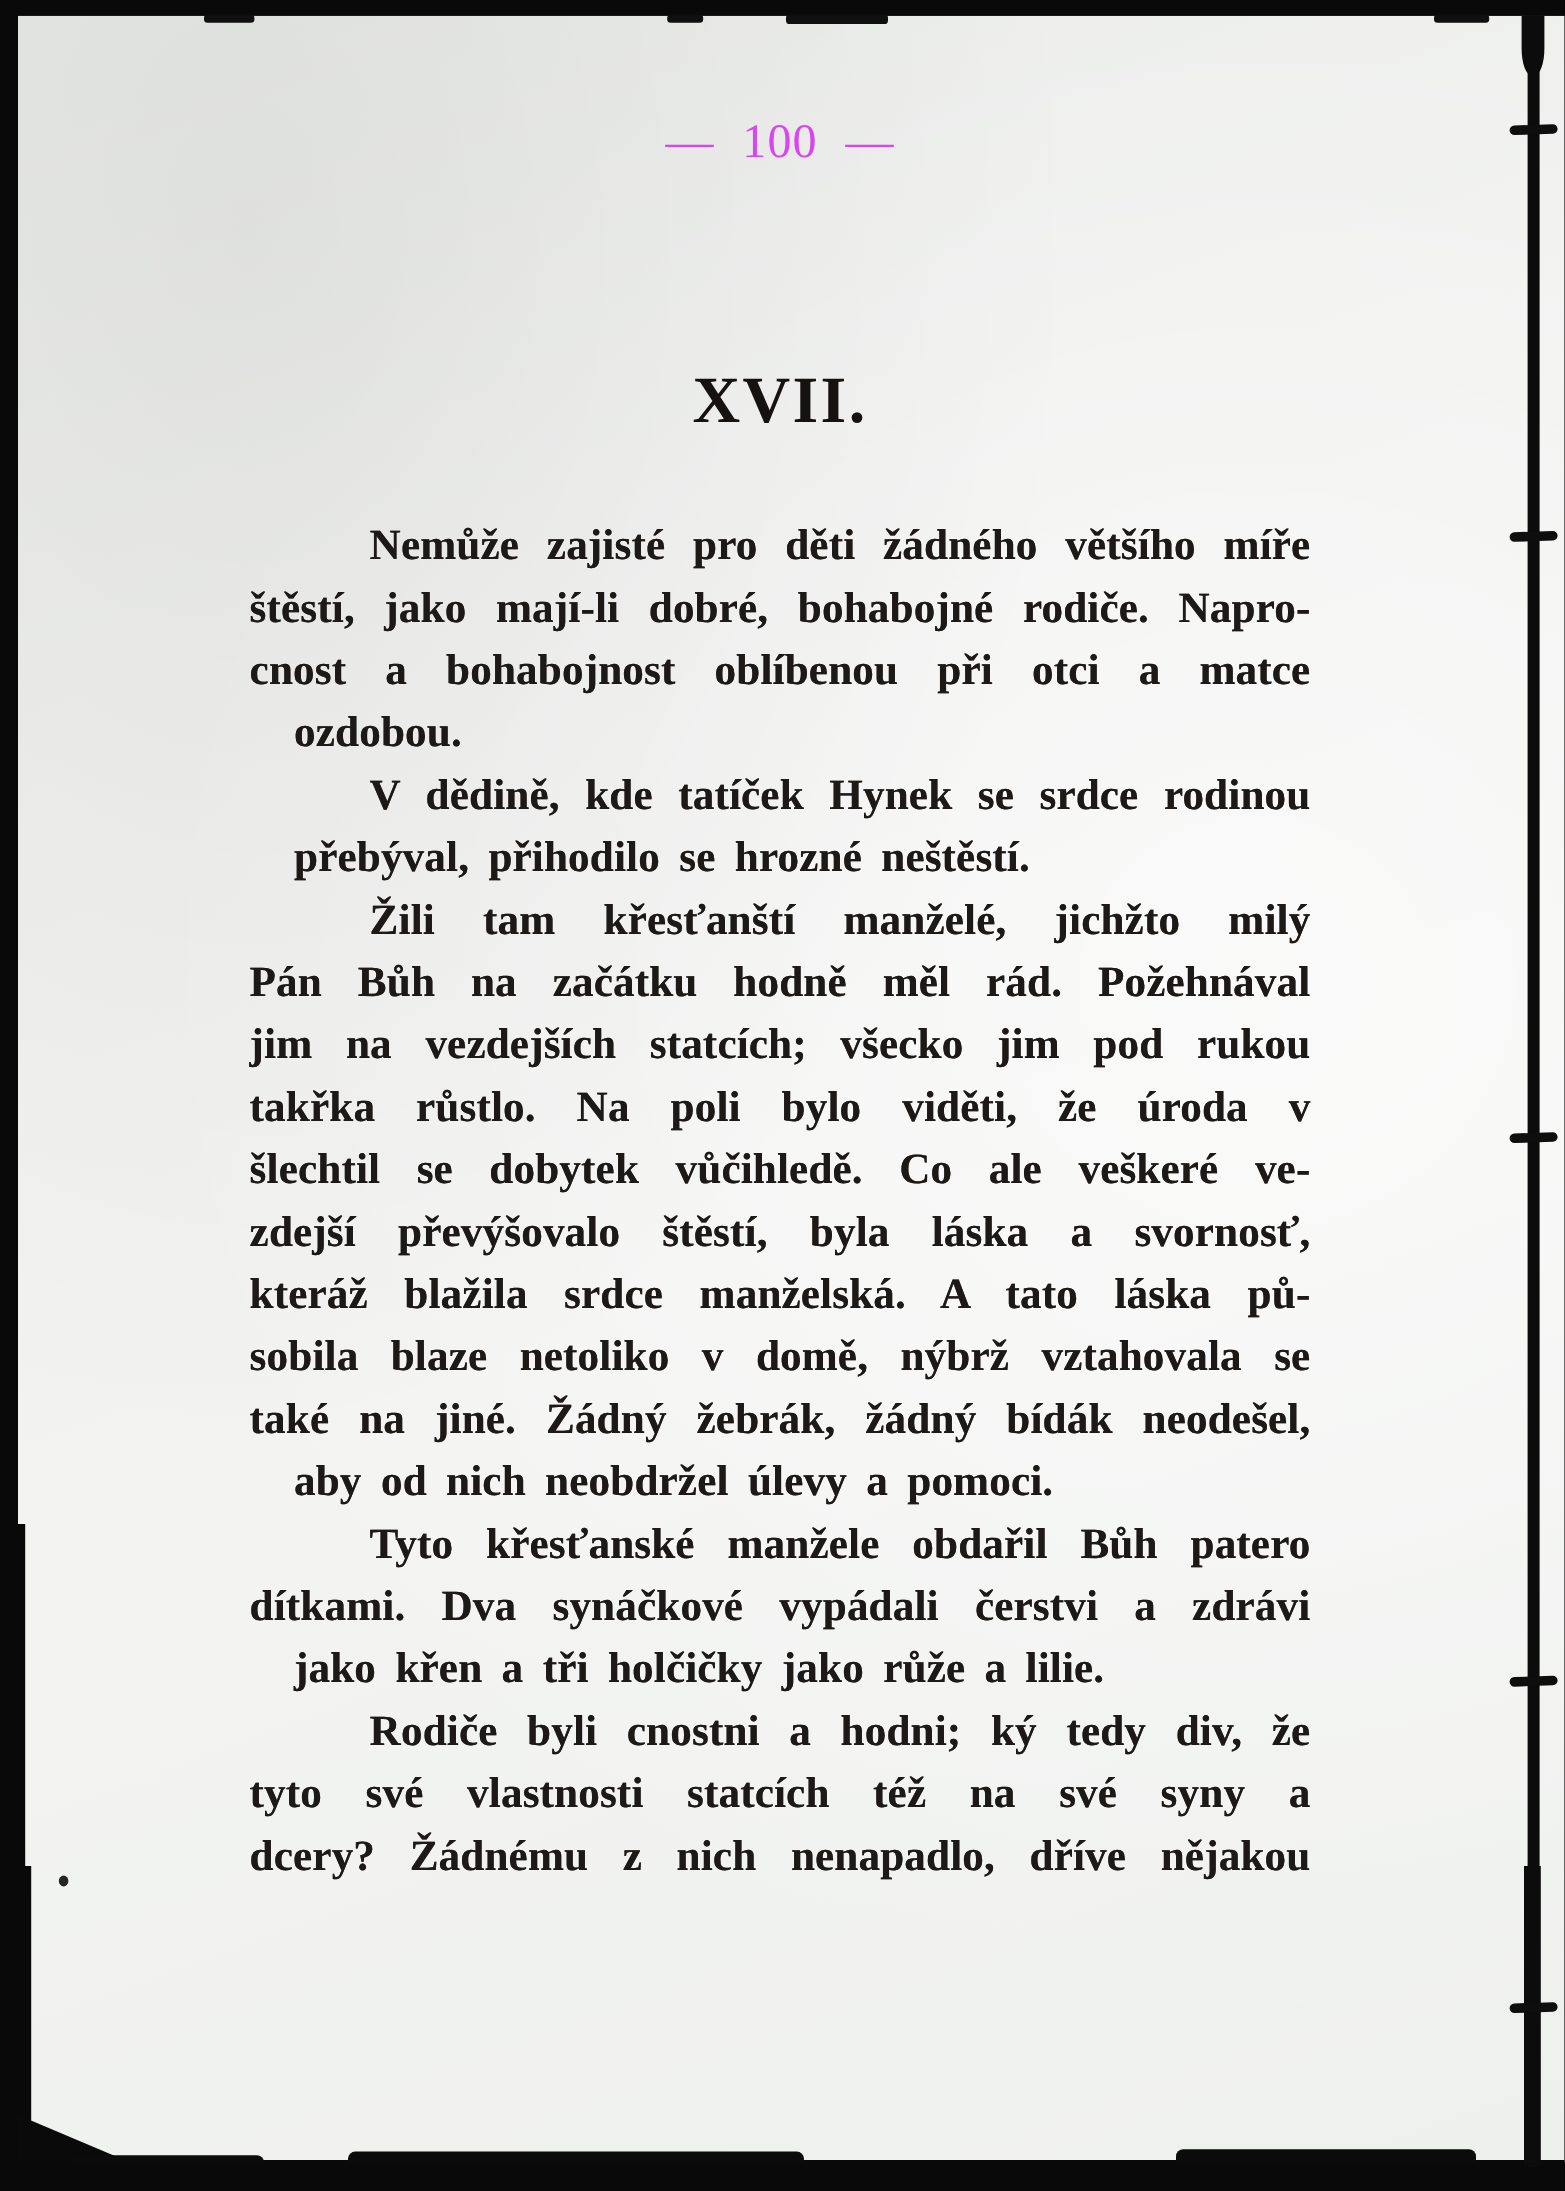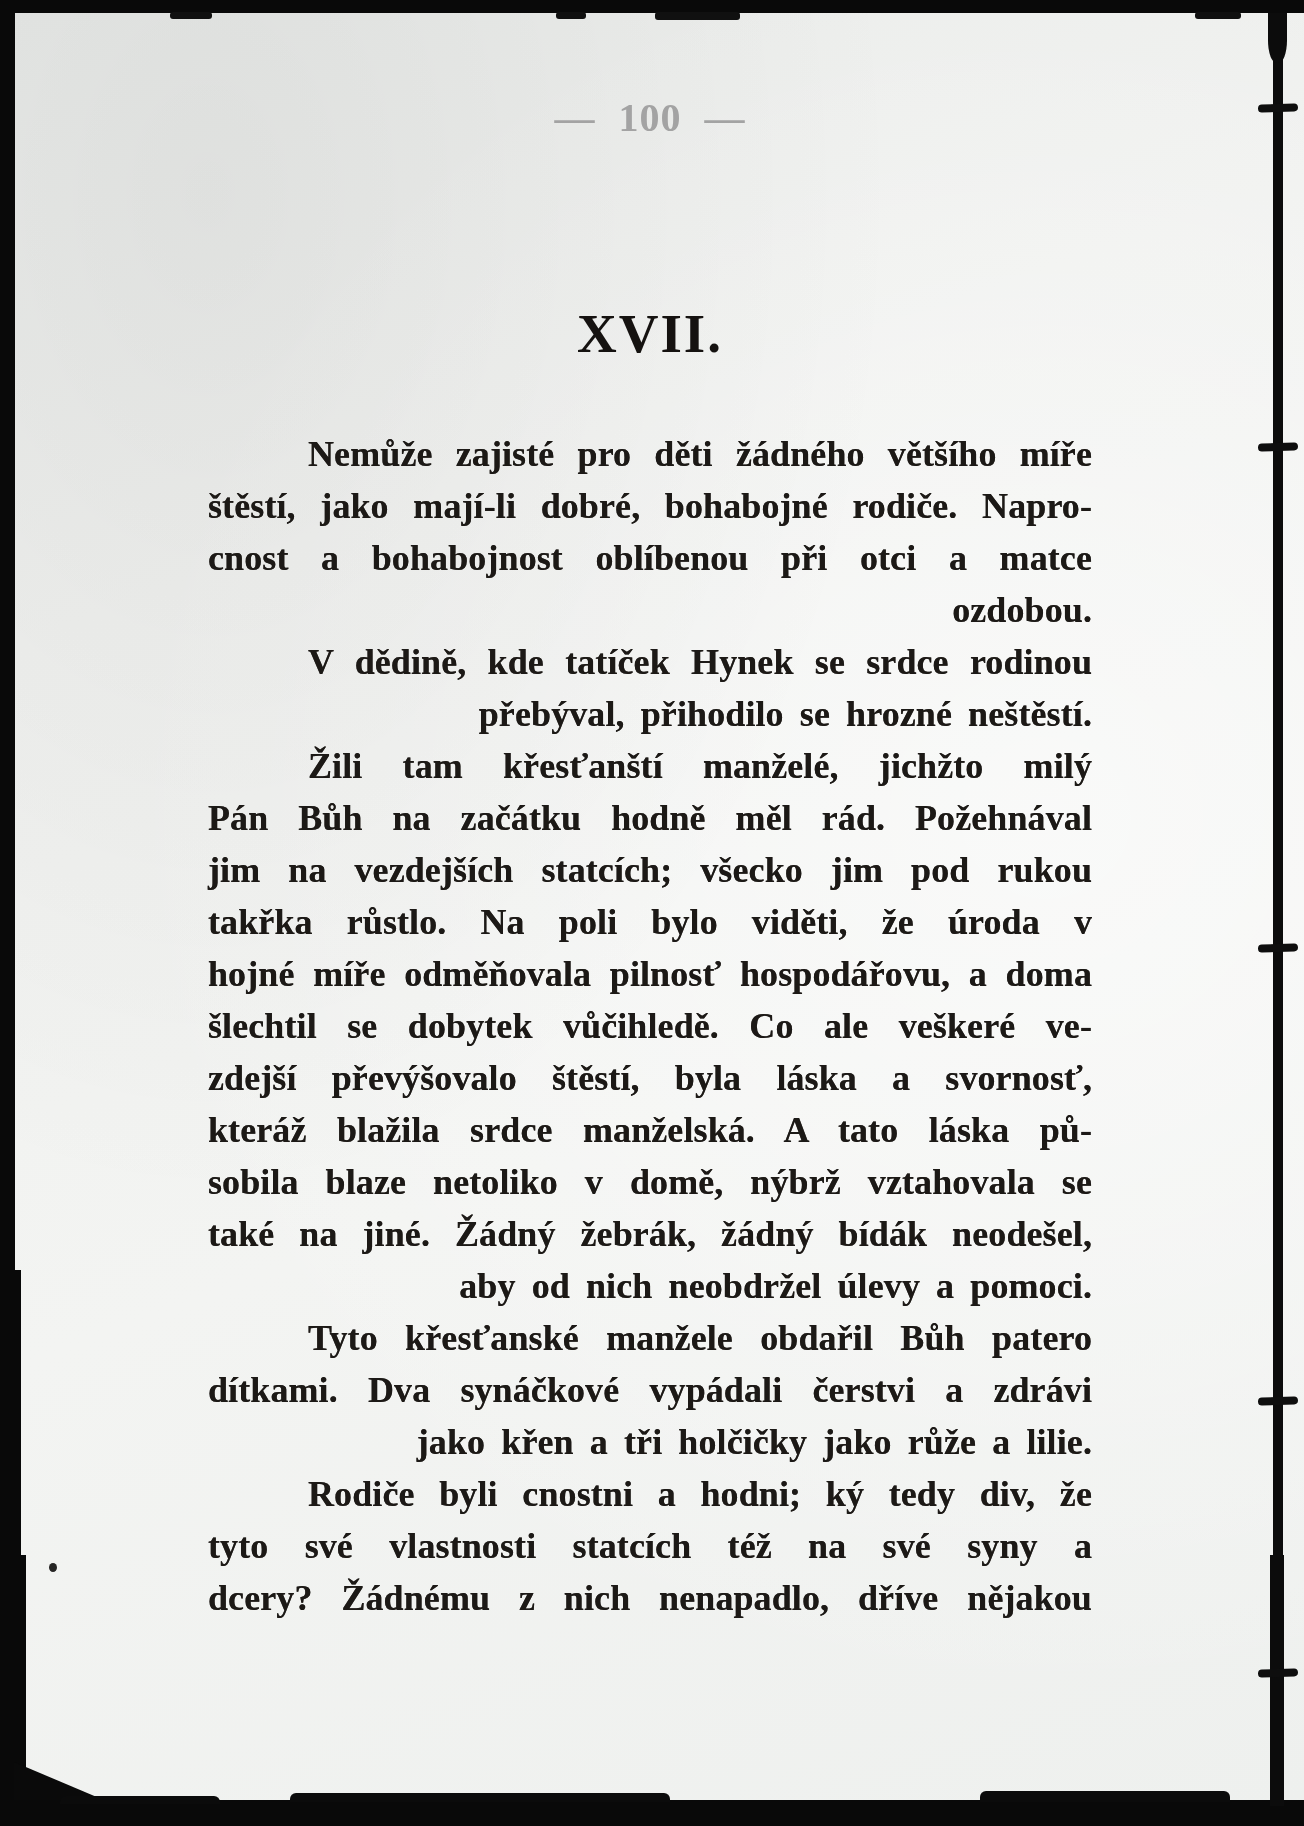--- a/index.html
+++ b/index.html
@@ -36,39 +36,39 @@
   }
   
   .v-rule{position:absolute;left:1273px;top:13px;width:10px;height:1793px;background:#0c0c0c;}
   .v-rule-top{position:absolute;left:1268px;top:13px;width:19px;height:50px;background:#0c0c0c;border-radius:0 0 45% 45%;}
   .v-rule-bottom{position:absolute;left:1270px;top:1555px;width:14px;height:251px;background:#0c0c0c;}
   .tick{position:absolute;left:1258px;width:40px;height:8px;background:#0e0e0e;border-radius:4px;transform:rotate(-2deg);}
   .ink-speck{position:absolute;left:49px;top:1563px;width:8px;height:9px;background:#262524;border-radius:50%;}
   
   .page-number{
     position:absolute;left:208px;top:94px;width:884px;
-    text-align:center;font-size:40px;font-weight:bold;color:#a3a3a3;
+    text-align:center;font-size:40px;font-weight:normal;color:#d946ef;
     word-spacing:12px;letter-spacing:1px;
   }
   .chapter-heading{
     position:absolute;left:208px;top:302px;width:884px;
     text-align:center;font-size:55px;font-weight:bold;color:#151210;
     letter-spacing:2px;
   }
   .text-block{
     position:absolute;left:208px;top:428px;width:884px;
     color:#1c1916;font-size:36px;font-weight:bold;
   }
   .line{
     height:52px;line-height:52px;width:884px;
     white-space:pre;letter-spacing:0.1px;
     text-shadow:0 0 0.5px rgba(25,20,16,0.75);
   }
   .line.j{white-space:normal;text-align:justify;text-align-last:justify;}
-  .line.end{white-space:normal;text-align:right;word-spacing:7px;}
+  .line.end{white-space:normal;text-align:left;word-spacing:7px;margin-left:37px;}
   .line.indent{text-indent:100px;}
 </style>
 </head>
 <body>
 
 <div class="scan">
 
   <div class="paper"></div>
 
   <div class="page-number">— 100 —</div>
@@ -77,21 +77,20 @@
       <div class="line indent j">Nemůže zajisté pro děti žádného většího míře</div>
       <div class="line j">štěstí, jako mají-li dobré, bohabojné rodiče. Napro-</div>
       <div class="line j">cnost a bohabojnost oblíbenou při otci a matce</div>
       <div class="line end">ozdobou.</div>
       <div class="line indent j">V dědině, kde tatíček Hynek se srdce rodinou</div>
       <div class="line end">přebýval, přihodilo se hrozné neštěstí.</div>
       <div class="line indent j">Žili tam křesťanští manželé, jichžto milý</div>
       <div class="line j">Pán Bůh na začátku hodně měl rád. Požehnával</div>
       <div class="line j">jim na vezdejších statcích; všecko jim pod rukou</div>
       <div class="line j">takřka růstlo. Na poli bylo viděti, že úroda v</div>
-      <div class="line j">hojné míře odměňovala pilnosť hospodářovu, a doma</div>
       <div class="line j">šlechtil se dobytek vůčihledě. Co ale veškeré ve-</div>
       <div class="line j">zdejší převýšovalo štěstí, byla láska a svornosť,</div>
       <div class="line j">kteráž blažila srdce manželská. A tato láska pů-</div>
       <div class="line j">sobila blaze netoliko v domě, nýbrž vztahovala se</div>
       <div class="line j">také na jiné. Žádný žebrák, žádný bídák neodešel,</div>
       <div class="line end">aby od nich neobdržel úlevy a pomoci.</div>
       <div class="line indent j">Tyto křesťanské manžele obdařil Bůh patero</div>
       <div class="line j">dítkami. Dva synáčkové vypádali čerstvi a zdrávi</div>
       <div class="line end">jako křen a tři holčičky jako růže a lilie.</div>
       <div class="line indent j">Rodiče byli cnostni a hodni; ký tedy div, že</div>

